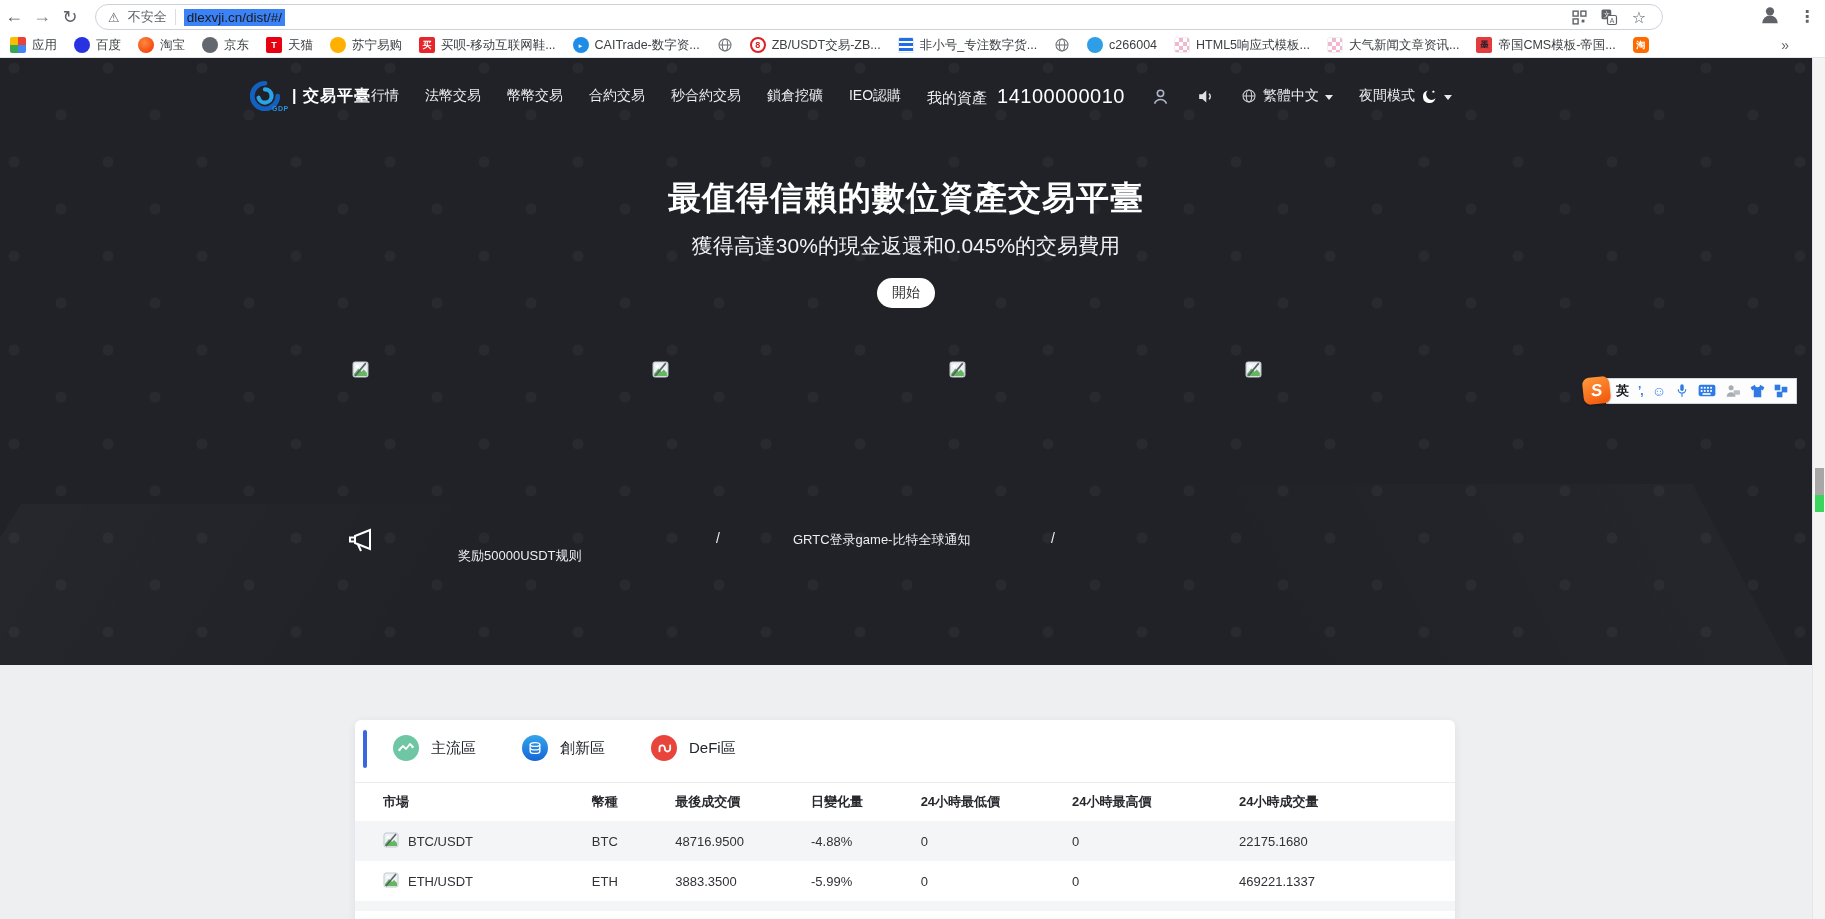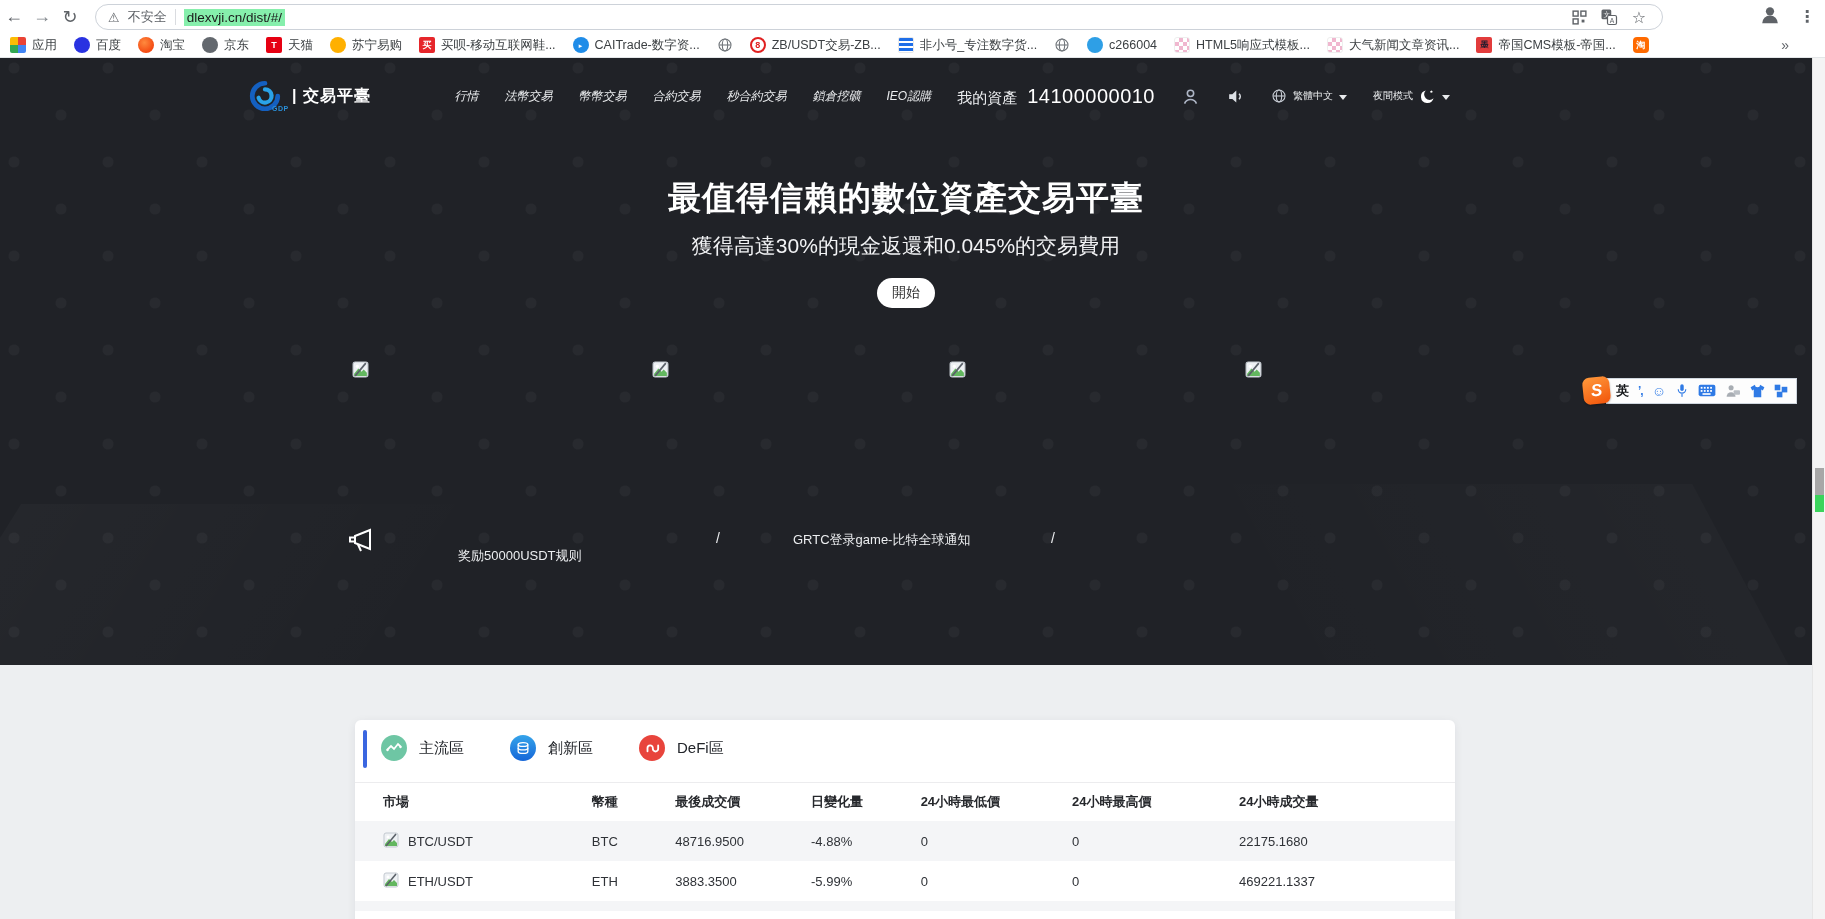--- a/index.html
+++ b/index.html
@@ -11,21 +11,21 @@
   .toolbar{position:absolute;left:0;top:0;width:1825px;height:33px;background:#fff;
     display:flex;align-items:center;}
   .nav-btn{width:28px;height:28px;display:flex;align-items:center;justify-content:center;
     font-size:18px;color:#5f6368;flex:none;}
   .nav-btn.fwd{color:#80868b;}
   .omnibox{position:absolute;left:95px;top:4px;width:1568px;height:26px;border:1px solid #cdd2d9;
     border-radius:13px;background:#fff;display:flex;align-items:center;padding:0 12px;gap:8px;}
   .warn-ic{font-size:13px;color:#5f6368;}
   .sec-label{font-size:13px;color:#5f6368;}
   .omni-div{width:1px;height:16px;background:#dadce0;}
-  .url{font-size:13.5px;color:#1a1a1a;background:#86efac;padding:1px 3px;}
+  .url{font-size:13.5px;color:#1a1a1a;background:#3b82f6;padding:1px 3px;}
   .omni-spacer{flex:1;}
   .omni-ic{flex:none;display:flex;align-items:center;justify-content:center;width:22px;height:22px;}
   .star{font-size:16px;color:#5f6368;}
   .chrome-right{position:absolute;right:10px;top:0;height:33px;display:flex;align-items:center;gap:18px;}
   .dots{font-size:16px;color:#5f6368;letter-spacing:0;font-weight:bold;}
 
   .bookmarks{position:absolute;left:0;top:33px;width:1825px;height:25px;background:#fff;
     border-bottom:1px solid #e3e6e8;display:flex;align-items:center;padding:0 10px;gap:17px;}
   .bm{display:flex;align-items:center;gap:6px;flex:none;}
   .bm-label{font-size:12.5px;color:#3c4043;}
@@ -60,26 +60,26 @@
   .stripe.s1{left:-60px;bottom:-40px;width:480px;height:260px;transform:skewX(-32deg);}
   .stripe.s2{right:40px;bottom:-60px;width:520px;height:300px;transform:skewX(28deg);
     background:linear-gradient(90deg,rgba(255,255,255,0),rgba(255,255,255,.02));}
 
   .site-header{position:absolute;left:0;top:12px;width:100%;height:52px;display:flex;align-items:center;
     padding:0 362px 0 248px;}
   .logo{display:flex;align-items:center;gap:10px;flex:none;position:relative;}
   .logo-sub{position:absolute;left:24px;top:26px;font-size:7px;color:#2a8fd8;font-weight:bold;letter-spacing:.5px;}
   .logo-text{font-size:16px;color:#fff;font-weight:bold;letter-spacing:1px;}
   .mainnav{margin-left:auto;display:flex;align-items:center;gap:26px;}
-  .nav-item{font-size:12px;color:#eceef0;white-space:nowrap;font-style:italic;}
+  .nav-item{font-size:14px;color:#eceef0;white-space:nowrap;}
   .asset{display:flex;align-items:baseline;gap:10px;white-space:nowrap;}
   .asset-label{font-size:15px;color:#eceef0;}
   .asset-value{font-size:20px;color:#fff;font-weight:500;letter-spacing:.5px;}
   .hicon{display:flex;align-items:center;}
-  .lang,.night{display:flex;align-items:center;gap:6px;font-size:10px;color:#eceef0;white-space:nowrap;}
+  .lang,.night{display:flex;align-items:center;gap:6px;font-size:14px;color:#eceef0;white-space:nowrap;}
   .caret{width:0;height:0;border-left:4.5px solid transparent;border-right:4.5px solid transparent;
     border-top:5.5px solid #e8eaec;margin-top:2px;}
 
   .hero-title{position:absolute;left:0;top:118px;width:100%;text-align:center;color:#fff;
     font-size:33px;font-weight:bold;letter-spacing:1px;}
   .hero-sub{position:absolute;left:0;top:174px;width:100%;text-align:center;color:#f2f3f5;font-size:21px;}
   .cta-row{position:absolute;left:0;top:220px;width:100%;display:flex;justify-content:center;}
   .cta{background:#fff;color:#333;font-size:14px;border:none;border-radius:16px;height:30px;
     padding:0 15px;display:flex;align-items:center;}
 
@@ -97,21 +97,21 @@
     display:flex;align-items:center;gap:9px;padding:0 8px 0 10px;}
   .sg-mode{font-size:13px;color:#16181b;font-weight:bold;}
   .sg-punct{font-size:12px;color:#2f7ae5;font-weight:bold;letter-spacing:-1px;}
   .sg-smile{font-size:14px;color:#2f7ae5;}
   .sg-ic{display:flex;align-items:center;}
 
   
   .light{position:absolute;left:0;top:607px;width:1812px;height:254px;background:#edeff1;overflow:hidden;}
   .card{position:absolute;left:355px;top:55px;width:1100px;height:210px;background:#fff;border-radius:6px;
     box-shadow:0 2px 10px rgba(20,30,50,.07);overflow:hidden;}
-  .tabs{position:relative;height:56px;display:flex;align-items:center;padding-left:26px;gap:46px;}
+  .tabs{position:relative;height:56px;display:flex;align-items:center;padding-left:38px;gap:46px;}
   .tab-accent{position:absolute;left:8px;top:10px;width:4px;height:38px;background:#3a66e0;border-radius:2px;}
   .tab{display:flex;align-items:center;gap:12px;}
   .tab-ic{width:26px;height:26px;border-radius:50%;display:flex;align-items:center;justify-content:center;flex:none;}
   .tab-ic.green{background:#6ec6a4;}
   .tab-ic.blue{background:linear-gradient(180deg,#35a4ea,#1566d8);}
   .tab-ic.red{background:#e8443c;}
   .tab-label{font-size:15px;color:#22252a;}
   .tab-divider{height:1px;background:#ececee;margin:6px 0 0 0;}
   .mrow{display:grid;grid-template-columns:20% 8% 13% 10.5% 14.5% 16% 18%;align-items:center;
     padding:0 28px;font-size:13px;color:#2f3237;}

